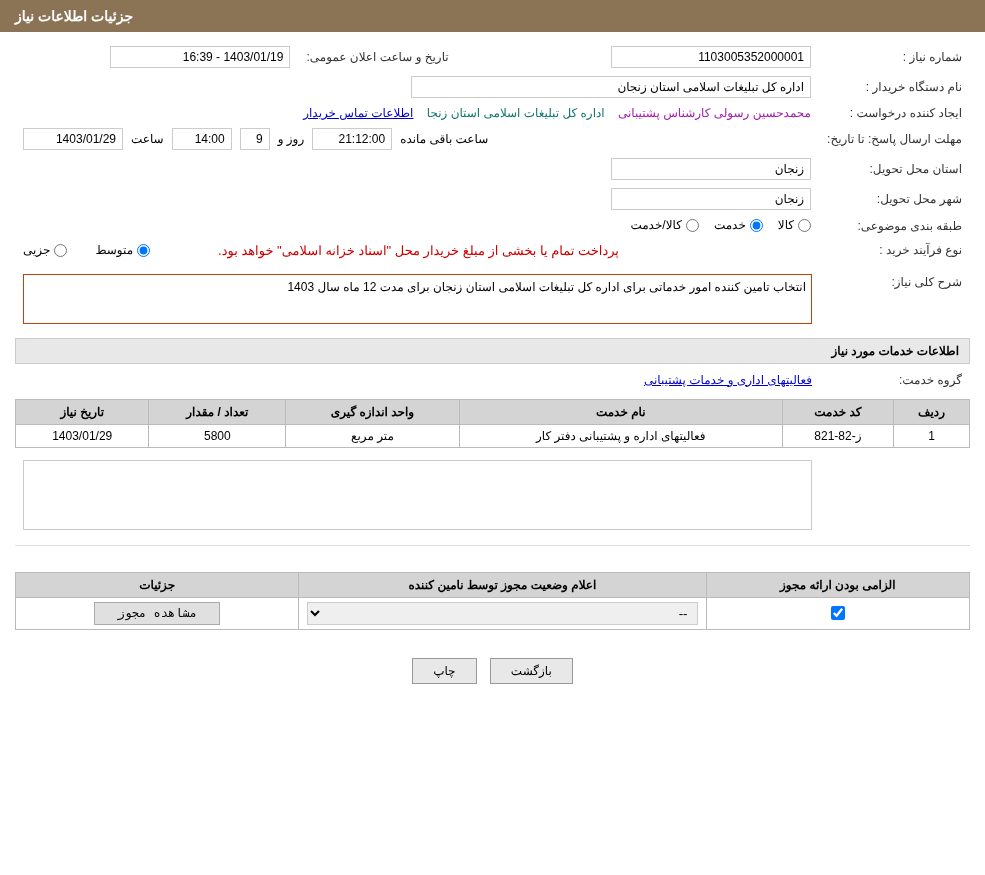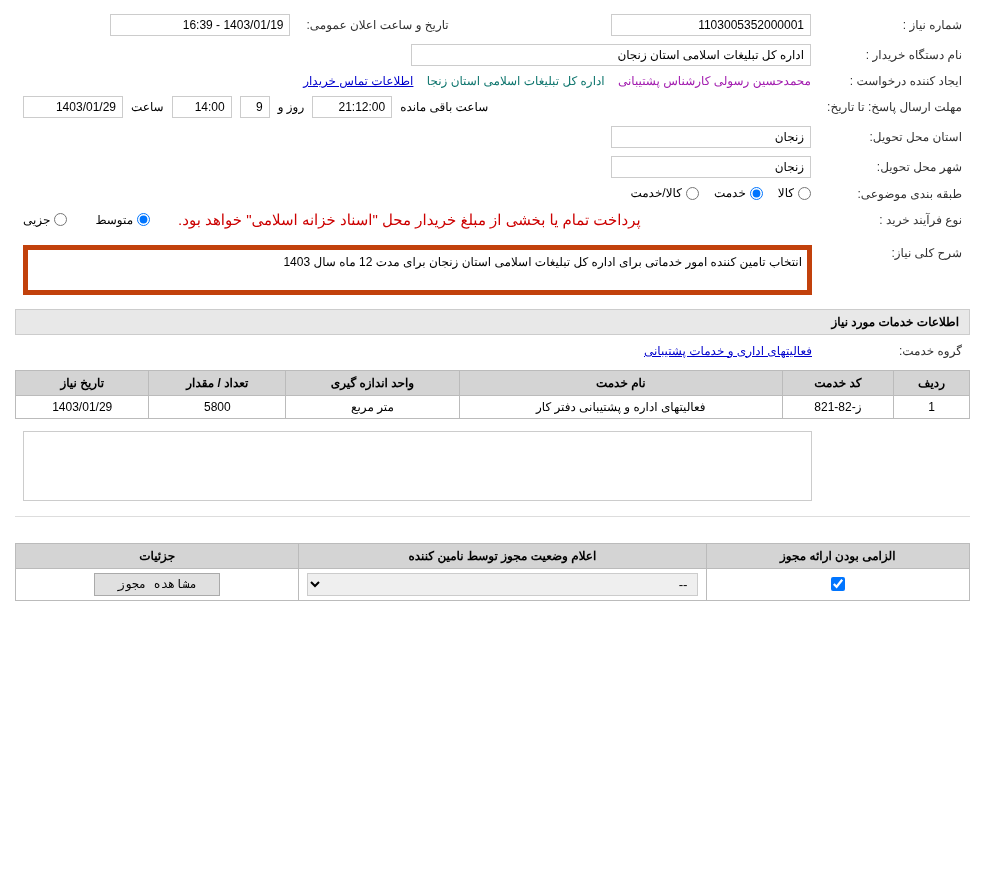--- a/index.html
+++ b/index.html
@@ -101,21 +101,22 @@
     }
     .btn-back {
       background: #e8e8e8;
     }
     .footer-buttons {
       text-align: center;
       padding: 15px;
     }
     .notice-text {
       color: #cc0000;
-      font-size: 15px;
+      font-size: 13px;
+      margin-left: 40px;
     }
     .section-link {
       color: #0000cc;
       font-size: 13px;
       font-weight: bold;
       text-decoration: underline;
       text-align: right;
       padding: 5px 0;
       display: block;
     }
@@ -164,20 +165,23 @@
       font-family: Tahoma;
       font-size: 12px;
       direction: rtl;
     }
   </style>
 </head>
 <body>
 
 <div class="page-wrapper">
 
+  <div class="header-bar">
+    <span>جزئیات اطلاعات نیاز</span>
+  </div>
 
   <div class="content">
 
     <table class="info-table">
       <tbody>
           <tr>
         <td class="label-cell">شماره نیاز :</td>
         <td>
           <span class="value-cell" style="display:inline-block; min-width:200px;">1103005352000001</span>
         </td>
@@ -266,21 +270,21 @@
       </tr>
     </tbody>
       </table>
 
     <div style="margin: 8px 0;">
       <table class="info-table">
         <tbody>
             <tr>
           <td class="label-cell" style="vertical-align:top; padding-top:5px;">شرح کلی نیاز:</td>
           <td>
-            <div style="border:5px solid #c2410c; padding:5px; min-height:50px; background:#fff; text-align:right; direction:rtl;">انتخاب تامین کننده امور خدماتی برای اداره کل تبلیغات اسلامی استان زنجان برای مدت 12 ماه سال 1403</div>
+            <div style="border:1px solid #c2410c; padding:5px; min-height:50px; background:#fff; text-align:right; direction:rtl;">انتخاب تامین کننده امور خدماتی برای اداره کل تبلیغات اسلامی استان زنجان برای مدت 12 ماه سال 1403</div>
           </td>
         </tr>
       </tbody>
         </table>
     </div>
 
     <div class="section-title">اطلاعات خدمات مورد نیاز</div>
 
     <table class="info-table">
       <tbody>
@@ -349,14 +353,18 @@
               <option>--</option>
             </select>
           </td>
           <td>
             <button class="view-btn">مشاهده مجوز</button>
           </td>
         </tr>
       </tbody>
     </table>
 
+    <div class="footer-buttons">
+      <button class="btn btn-back">بازگشت</button>
+      <button class="btn btn-print">چاپ</button>
+    </div>
   </div>
 </div>
 
 </body></html>

